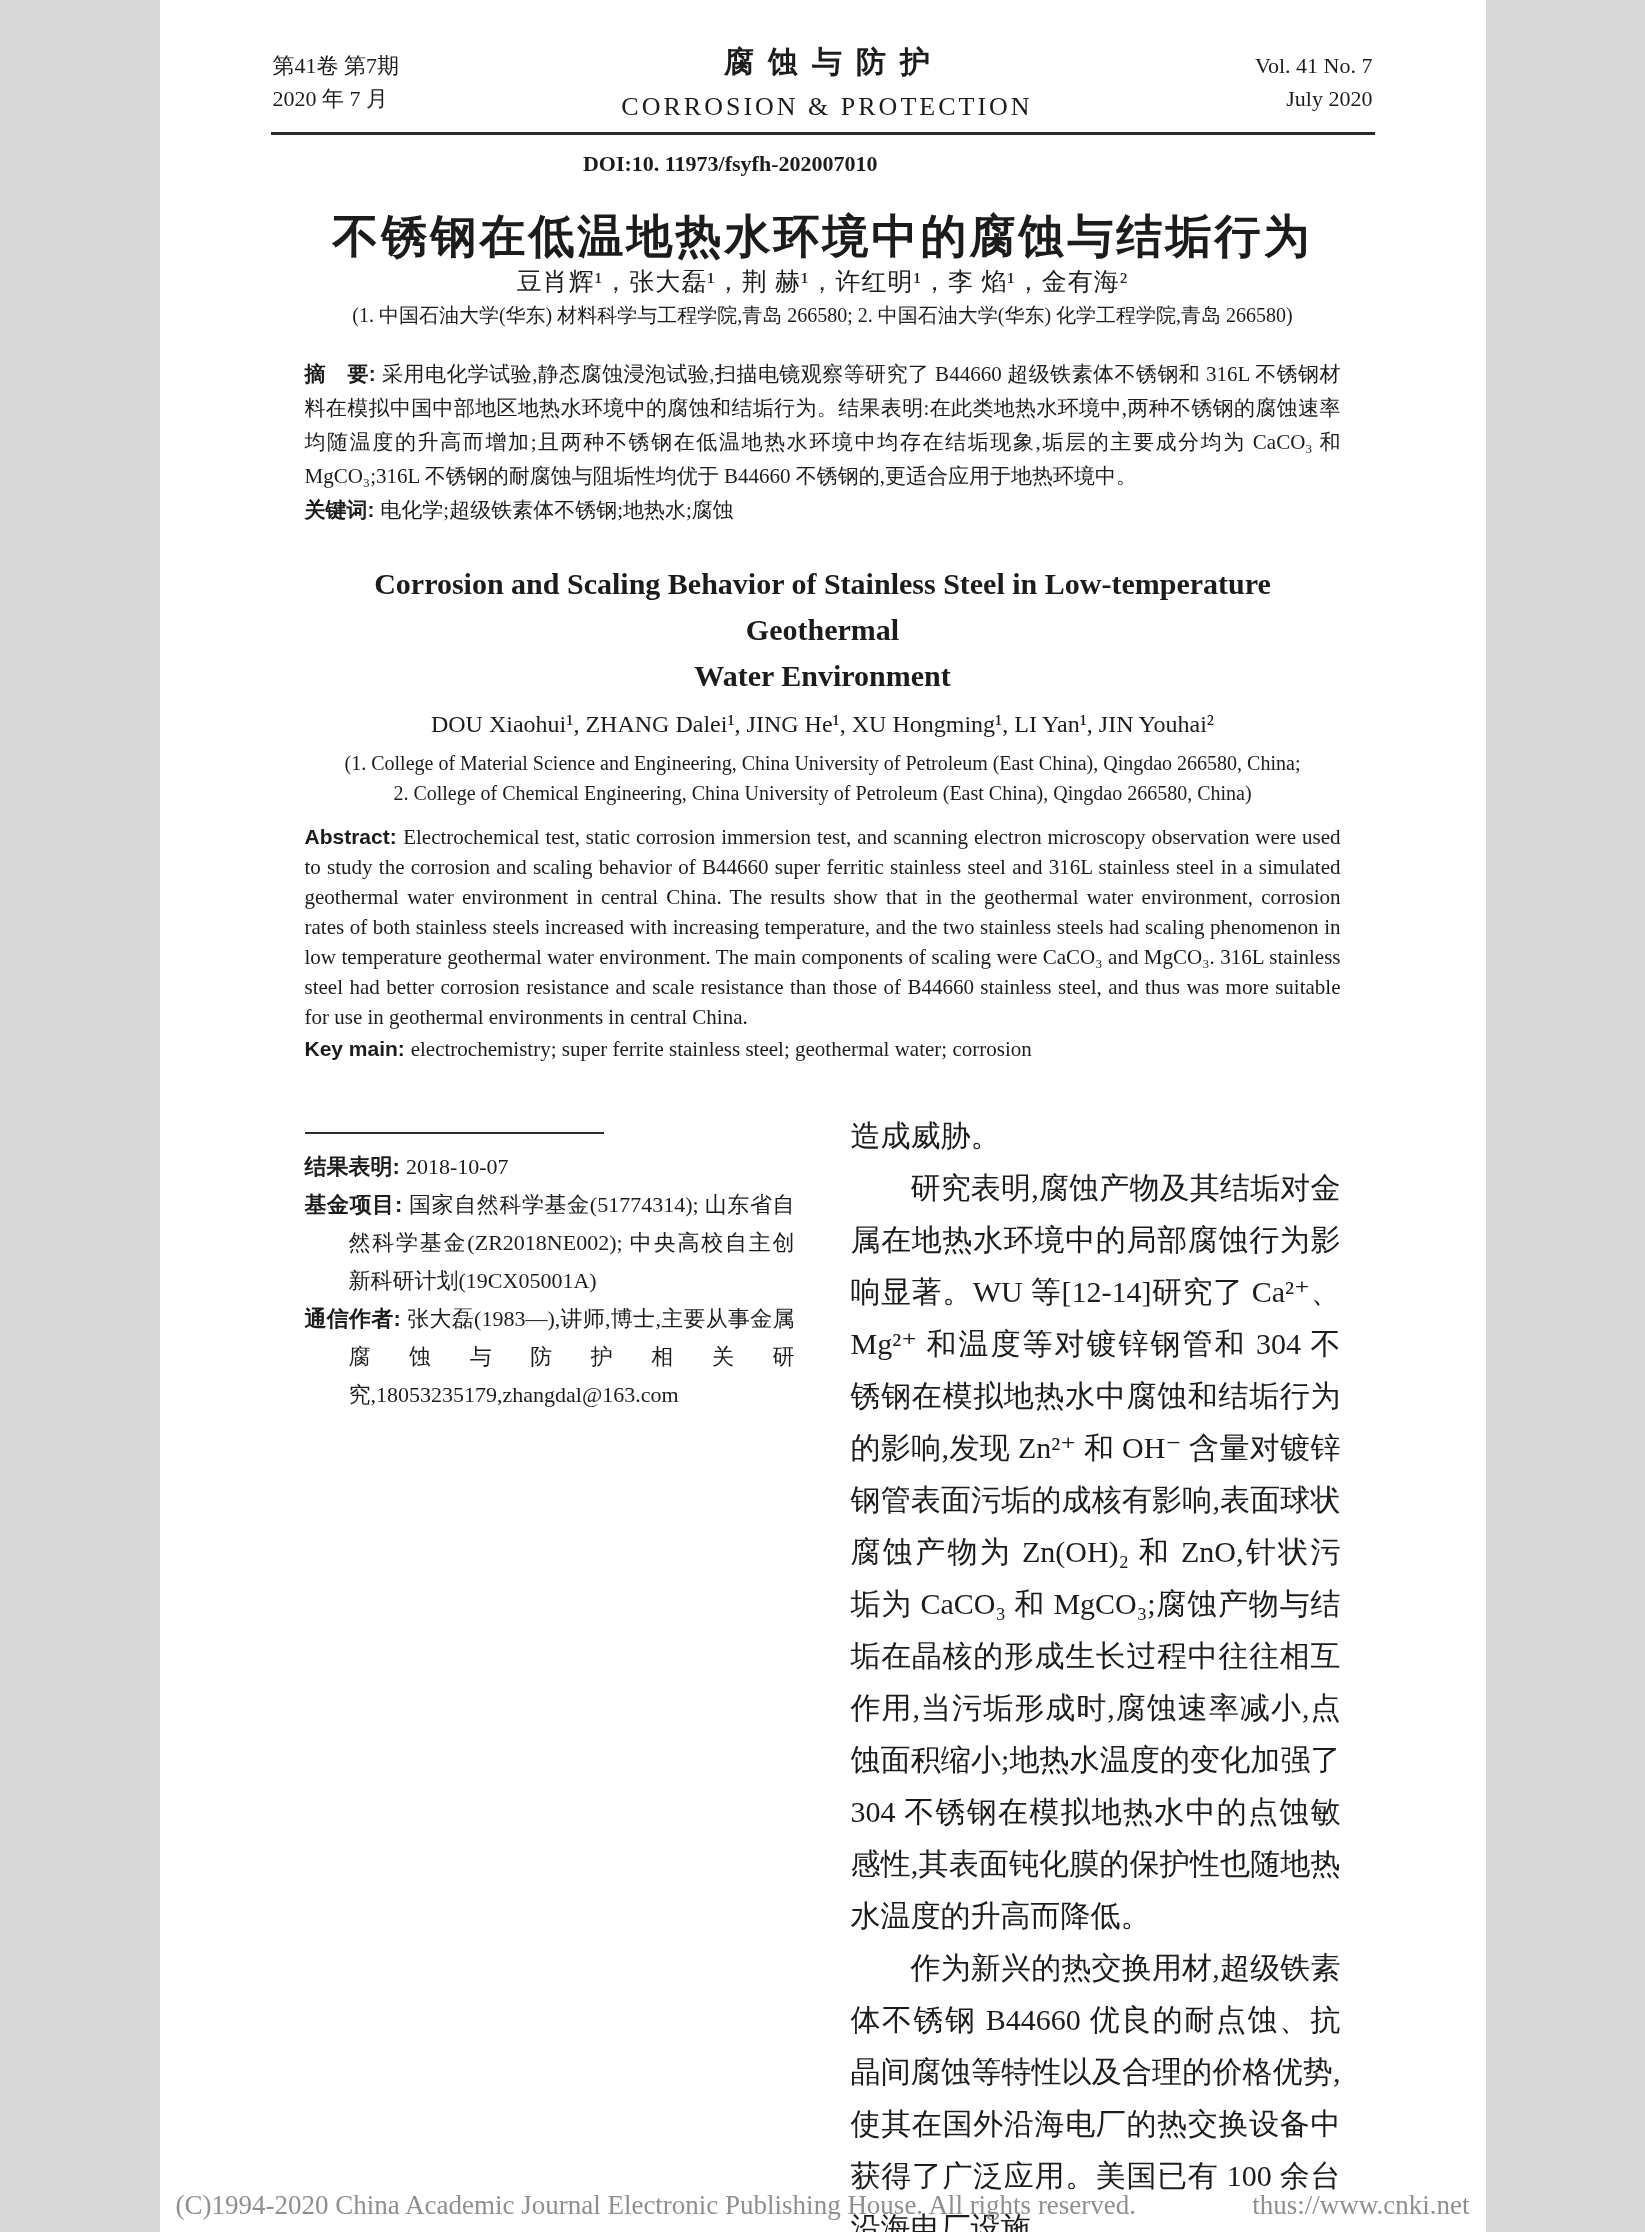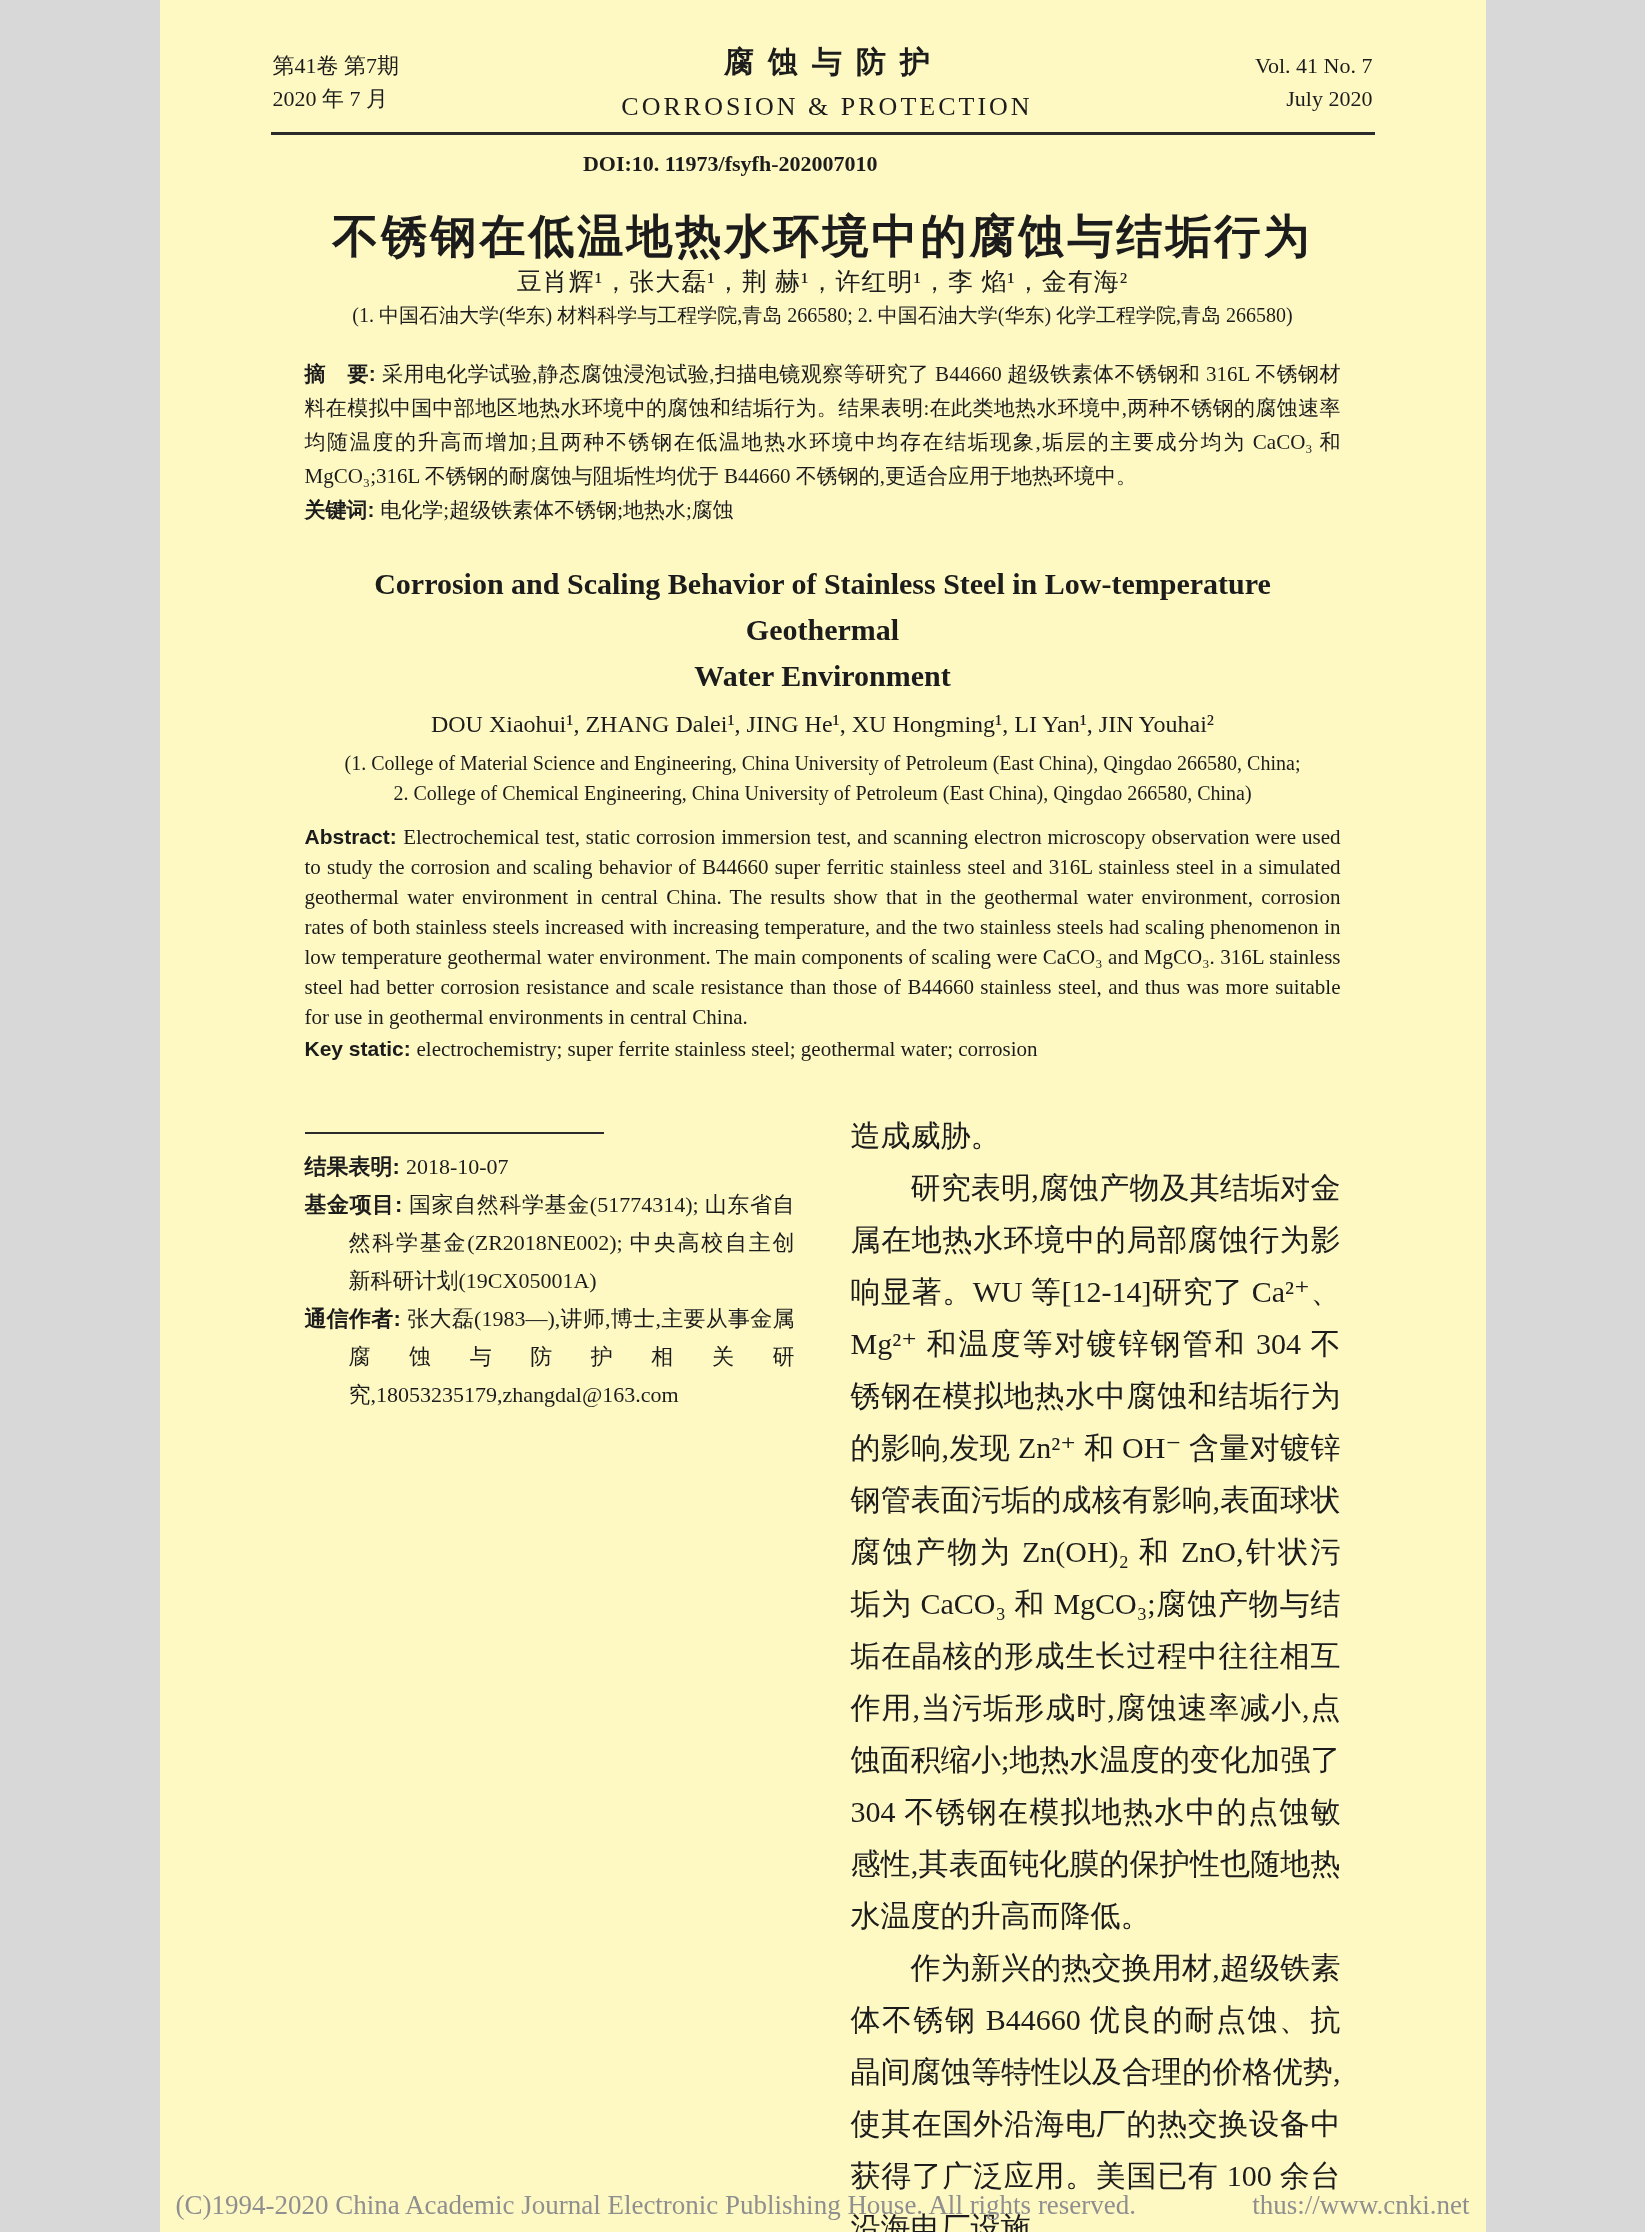--- a/index.html
+++ b/index.html
@@ -1,17 +1,17 @@
 <!DOCTYPE html>
 <html><head>
 <meta charset="utf-8">
 <style>
   html,body{margin:0;padding:0;}
   body{background:#d8d8d8;font-family:"Liberation Serif","DejaVu Serif",serif;}
-  .page{position:relative;width:1326px;height:2233px;margin:0 auto;background:#fef9c3;color:#1c1c1c;overflow:hidden;}
+  .page{position:relative;width:1326px;height:2233px;margin:0 auto;background:#ffffff;color:#1c1c1c;overflow:hidden;}
   .inner{padding:42px 111px 0;}
   .journal-header{display:flex;justify-content:space-between;align-items:center;border-bottom:3px solid #2b2b2b;padding:0 2px 10px;}
   .jh-left,.jh-right{font-size:22px;line-height:33px;}
   .jh-left{text-align:left;}
   .jh-right{text-align:right;}
   .jh-center{text-align:center;}
   .jh-title-cn{font-size:30px;font-weight:bold;letter-spacing:14px;text-indent:14px;}
   .jh-title-en{font-size:26px;letter-spacing:3px;margin-top:9px;}
   .content{padding:0 34px;}
   .doi{margin-top:16px;font-weight:bold;font-size:22px;text-align:right;padding-right:463px;}
@@ -82,21 +82,21 @@
 
       <div class="authors-en">DOU Xiaohui¹, ZHANG Dalei¹, JING He¹, XU Hongming¹, LI Yan¹, JIN Youhai²</div>
 
       <div class="affil-en">
         <div>(1. College of Material Science and Engineering, China University of Petroleum (East China), Qingdao 266580, China;</div>
         <div>2. College of Chemical Engineering, China University of Petroleum (East China), Qingdao 266580, China)</div>
       </div>
 
       <p class="abstract-en"><span class="cn-label">Abstract: </span><span>Electrochemical test, static corrosion immersion test, and scanning electron microscopy observation were used to study the corrosion and scaling behavior of B44660 super ferritic stainless steel and 316L stainless steel in a simulated geothermal water environment in central China. The results show that in the geothermal water environment, corrosion rates of both stainless steels increased with increasing temperature, and the two stainless steels had scaling phenomenon in low temperature geothermal water environment. The main components of scaling were CaCO₃ and MgCO₃. 316L stainless steel had better corrosion resistance and scale resistance than those of B44660 stainless steel, and thus was more suitable for use in geothermal environments in central China.</span></p>
 
-      <p class="keywords-en"><span class="cn-label">Key static: </span><span>electrochemistry; super ferrite stainless steel; geothermal water; corrosion</span></p>
+      <p class="keywords-en"><span class="cn-label">Key main: </span><span>electrochemistry; super ferrite stainless steel; geothermal water; corrosion</span></p>
 
       <div class="body-columns">
         <div class="col">
           <div class="footnote-block">
             <div class="fn-rule"></div>
             <p class="fn-item"><span class="fn-label">结果表明: </span><span>2018-10-07</span></p>
             <p class="fn-item"><span class="fn-label">基金项目: </span><span>国家自然科学基金(51774314); 山东省自然科学基金(ZR2018NE002); 中央高校自主创新科研计划(19CX05001A)</span></p>
             <p class="fn-item"><span class="fn-label">通信作者: </span><span>张大磊(1983—),讲师,博士,主要从事金属腐蚀与防护相关研究,18053235179,zhangdal@163.com</span></p>
           </div>
         </div>

